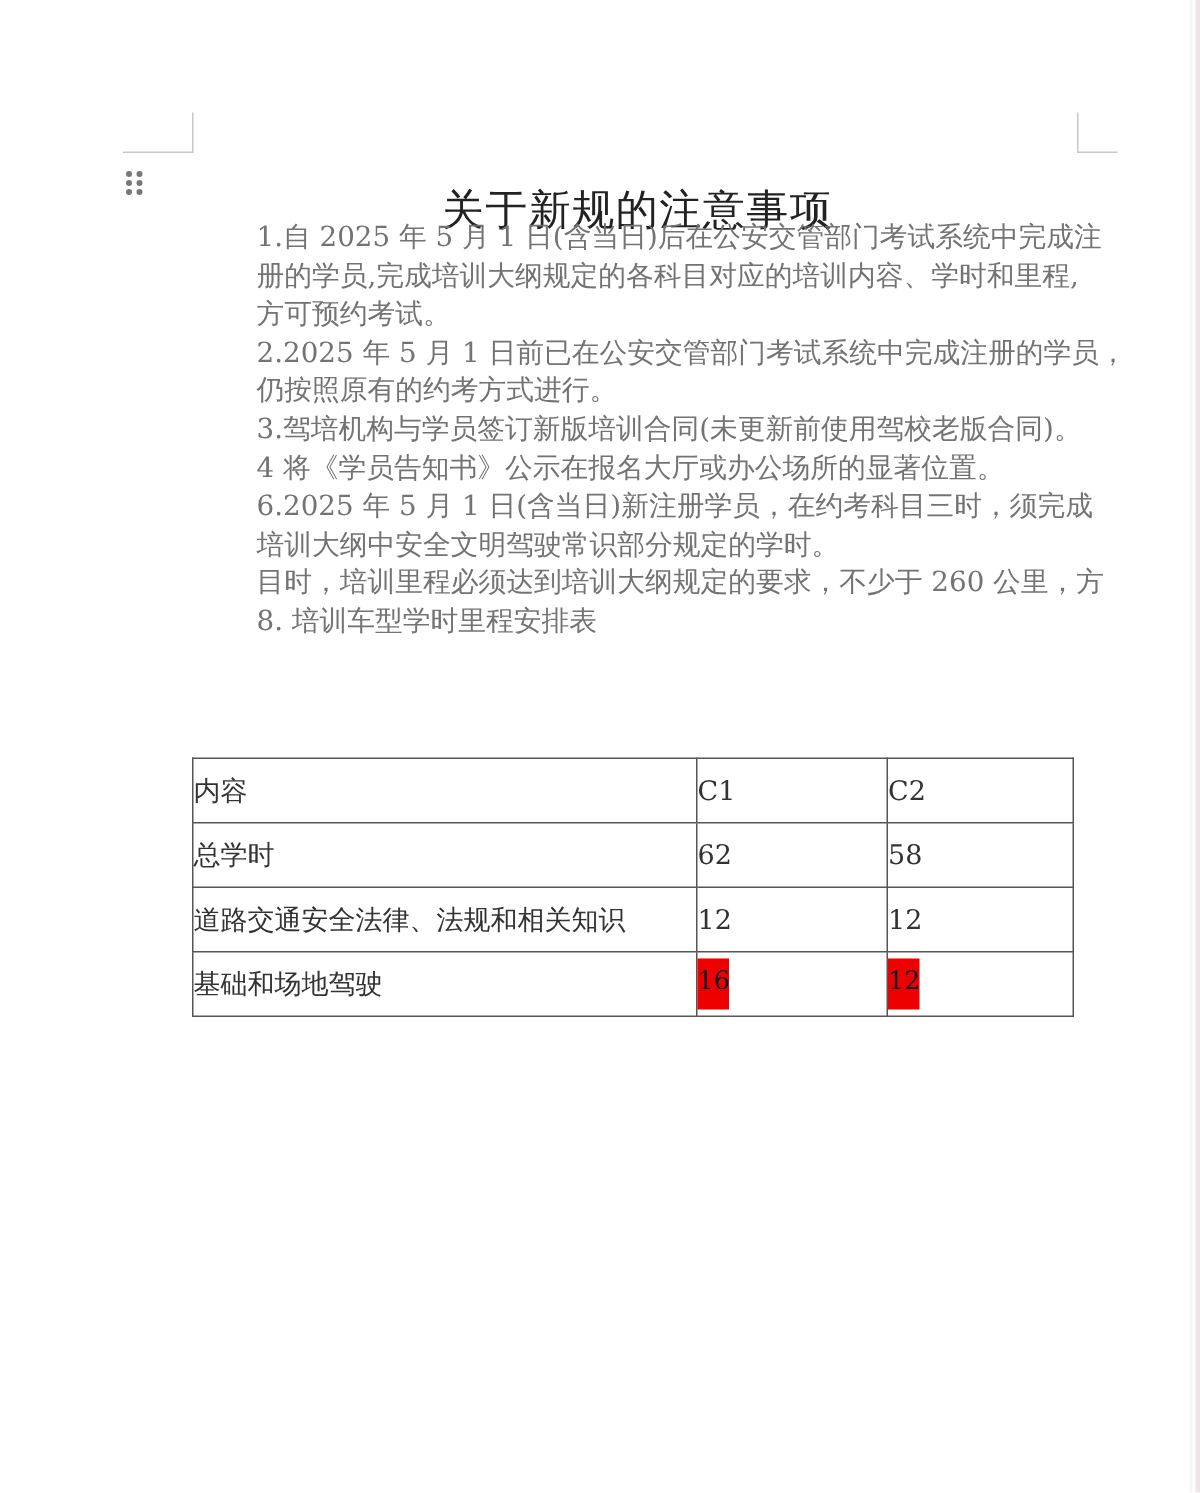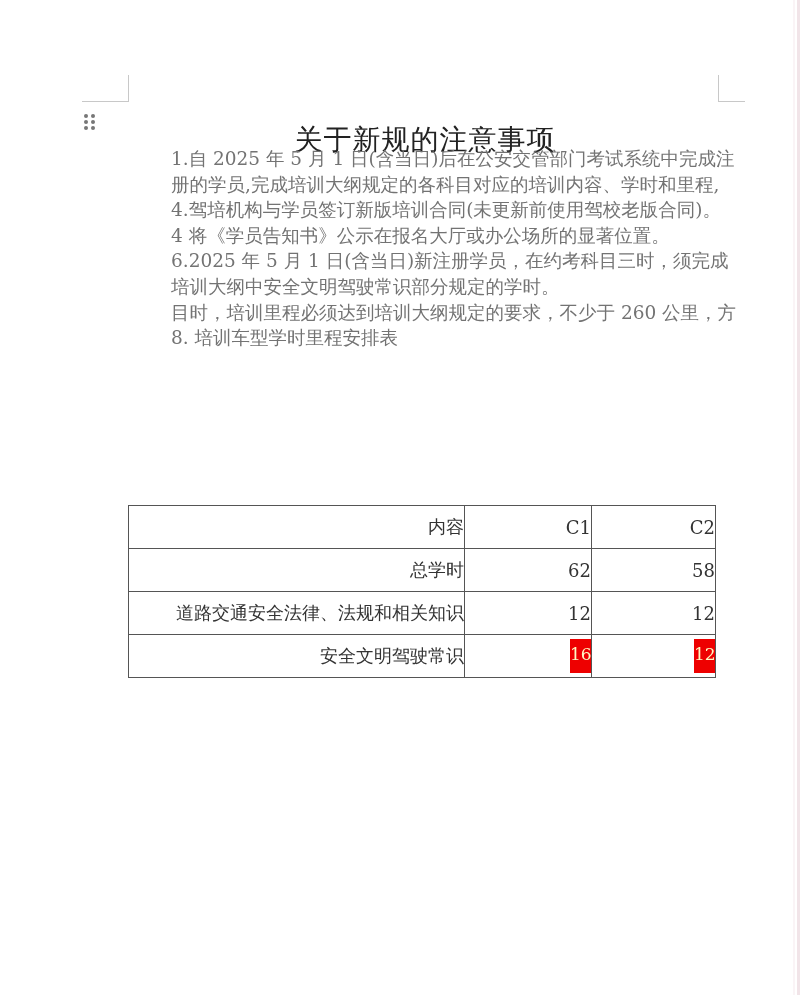--- a/index.html
+++ b/index.html
@@ -99,32 +99,32 @@
     table.schedule {
       position: absolute;
       left: 128px;
       top: 505px;
       border-collapse: collapse;
       font-size: 18px;
       color: #333;
     }
     table.schedule td {
       border: 1.5px solid #555;
-      text-align: right;
+      text-align: left;
       vertical-align: middle;
       height: 42px;
       padding: 0;
     }
     .col-content { width: 335px; }
     .col-c1 { width: 126px; }
     .col-c2 { width: 123px; }
     .hl {
       display: inline-block;
       background: #ee0000;
-      color: #fef9c3;
+      color: #0f172a;
       padding: 4px 0 8px;
       width: 21px;
       font-size: 17px;
       line-height: 22px;
     }
   </style>
 </head>
 <body>
 
 <div class="page-edge-inner"></div>
@@ -140,21 +140,24 @@
     <span></span>
     <span></span>
     <span></span>
 </div>
 
 <h1 class="title">关于新规的注意事项</h1>
 
 <div class="body-text">
   <p>1.自 2025 年 5 月 1 日(含当日)后在公安交管部门考试系统中完成注</p>
   <p>册的学员,完成培训大纲规定的各科目对应的培训内容、学时和里程,</p>
-  <p>4.驾培机构与学员签订新版培训合同(未更新前使用驾校老版合同)。</p>
+  <p>方可预约考试。</p>
+  <p>2.2025 年 5 月 1 日前已在公安交管部门考试系统中完成注册的学员，</p>
+  <p>仍按照原有的约考方式进行。</p>
+  <p>3.驾培机构与学员签订新版培训合同(未更新前使用驾校老版合同)。</p>
   <p>4 将《学员告知书》公示在报名大厅或办公场所的显著位置。</p>
   <p>6.2025 年 5 月 1 日(含当日)新注册学员，在约考科目三时，须完成</p>
   <p>培训大纲中安全文明驾驶常识部分规定的学时。</p>
   <p>目时，培训里程必须达到培训大纲规定的要求，不少于 260 公里，方</p>
   <p>8. 培训车型学时里程安排表</p>
 </div>
 
 <table class="schedule">
   <tbody>
       <tr>
@@ -166,18 +169,18 @@
     <td>总学时</td>
     <td>62</td>
     <td>58</td>
   </tr>
   <tr>
     <td>道路交通安全法律、法规和相关知识</td>
     <td>12</td>
     <td>12</td>
   </tr>
   <tr>
-    <td>安全文明驾驶常识</td>
+    <td>基础和场地驾驶</td>
     <td><span class="hl">16</span></td>
     <td><span class="hl">12</span></td>
   </tr>
 </tbody>
   </table>
 
 </body></html>

